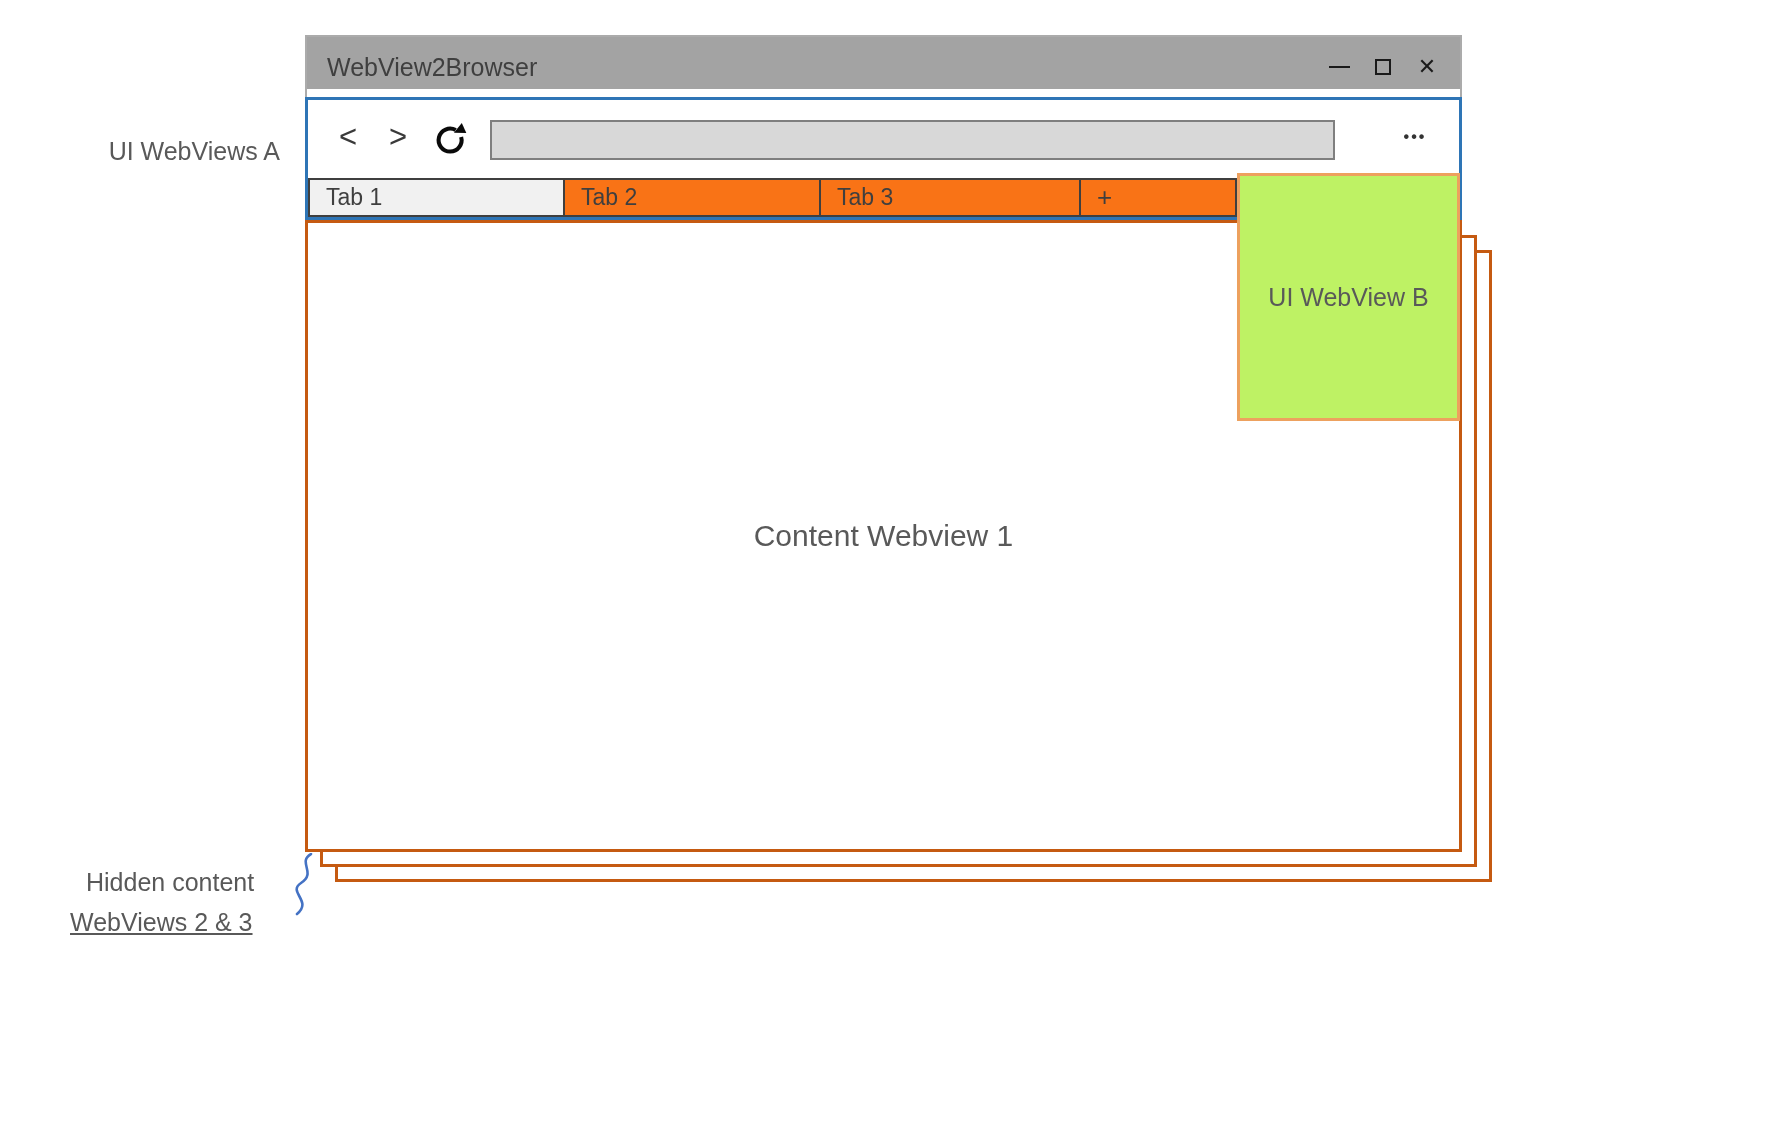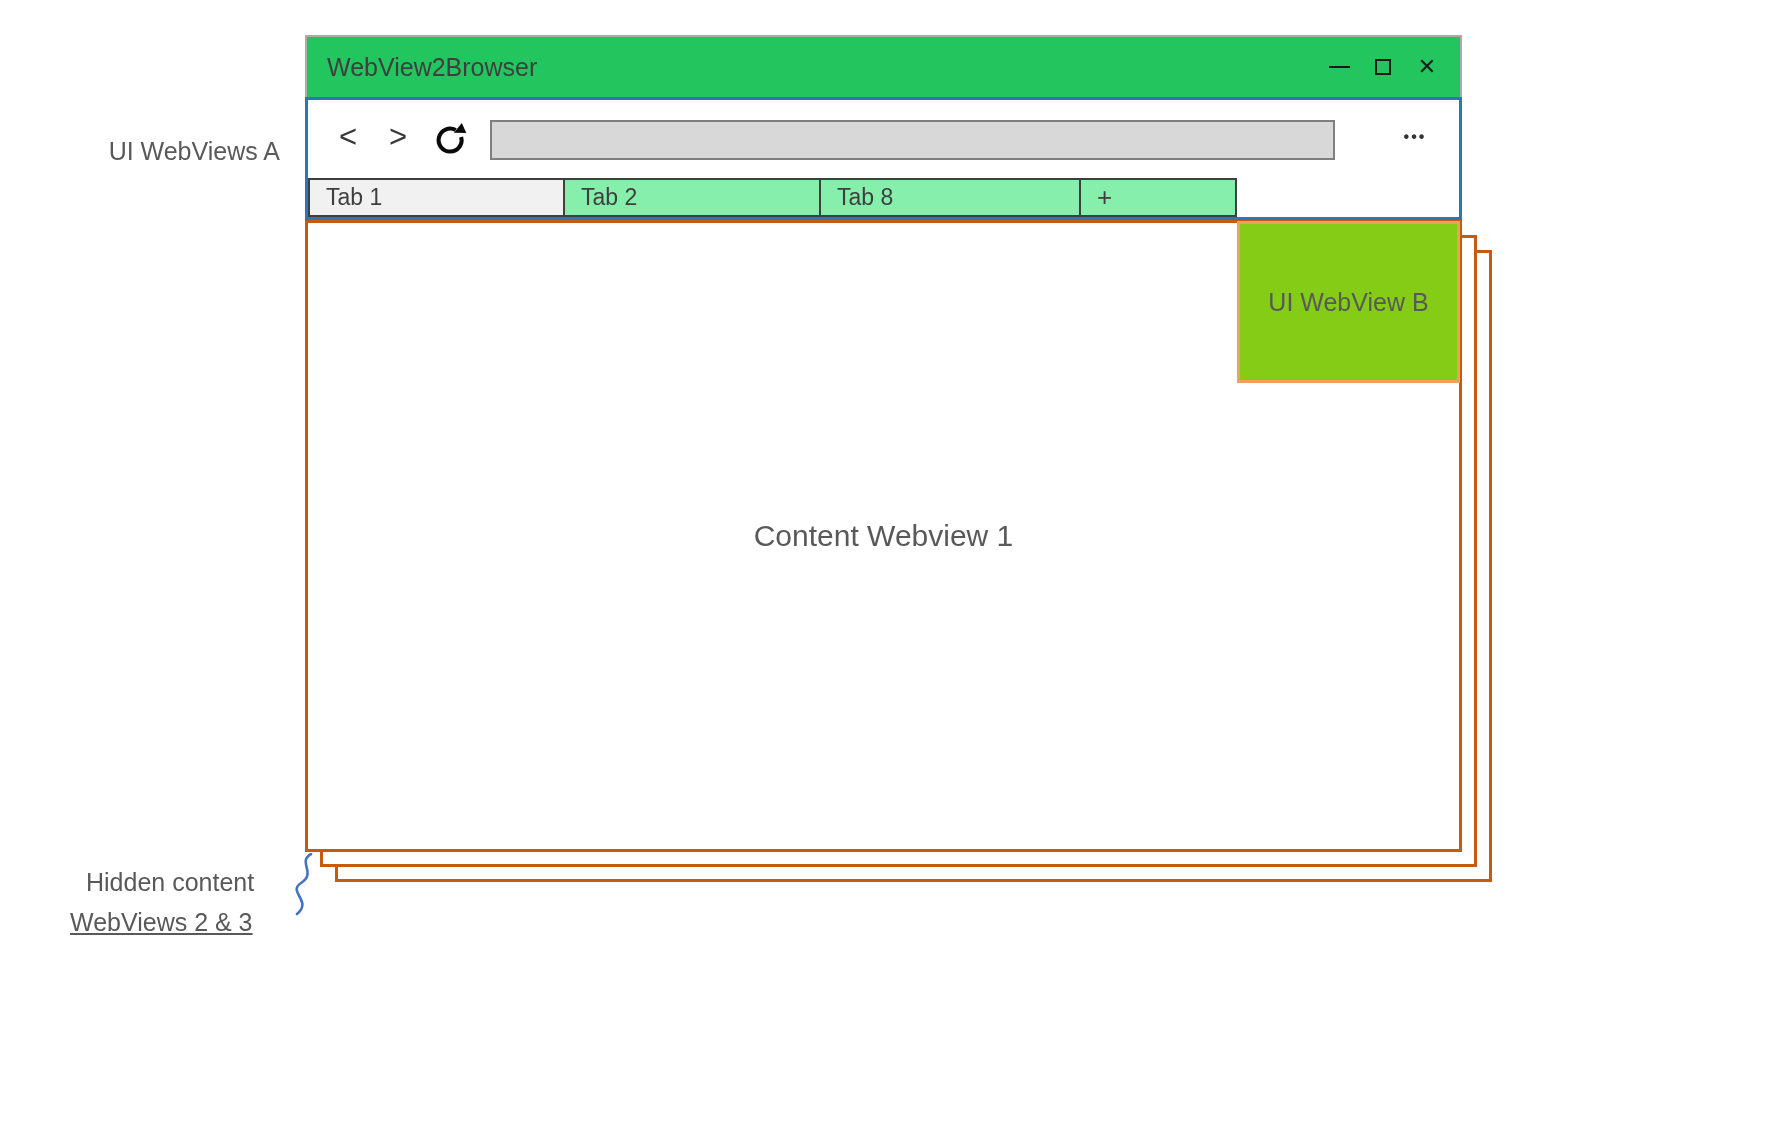--- a/index.html
+++ b/index.html
@@ -6,21 +6,21 @@
   html,body { background:#ffffff; }
   body { font-family:"Liberation Sans", sans-serif; color:#404040; }
 
   .canvas { position:relative; width:1785px; height:1121px; background:#fff; overflow:hidden; }
 
   
   .window-frame {
     position:absolute; left:305px; top:35px; width:1157px; height:185px;
     background:#fff; border:2px solid #ababab; z-index:1;
   }
-  .title-bar { position:relative; height:63px; background:#22c55e; }
+  .title-bar { position:relative; height:52px; background:#a3a3a3; }
   .title { position:absolute; left:20px; top:0; line-height:60px; font-size:25px; color:#3f3f3f; }
   .win-controls { position:absolute; right:18px; top:0; height:60px; display:flex; align-items:center; gap:14px; }
   .win-btn { width:30px; height:30px; display:flex; align-items:center; justify-content:center; cursor:default; }
   .min-icon { display:block; width:21px; height:0; border-top:2px solid #1a1a1a; }
   .max-icon { display:block; width:16px; height:16px; border:2px solid #1a1a1a; }
   .close-glyph { font-size:22px; color:#1a1a1a; line-height:1; }
 
   
   .hidden-wv { position:absolute; width:1157px; height:632px; background:#fff;
     border:3px solid var(--content-orange, #c55a11); }
@@ -46,35 +46,35 @@
   .reload-btn { position:absolute; left:124px; top:22px; width:36px; height:36px; cursor:default; }
   .address-bar {
     position:absolute; left:182px; top:20px; width:845px; height:40px;
     background:#d8d8d8; border:2px solid #7f7f7f;
   }
   .menu-btn { position:absolute; left:1082px; top:0; width:50px; height:78px; line-height:74px;
     text-align:center; font-size:16px; letter-spacing:2px; font-weight:bold; color:#333; cursor:default; }
 
   .tab-strip { position:absolute; left:0; top:78px; height:33px; right:0; display:flex; }
   .tab {
-    height:39px; background:#86efac; border:2px solid #3f3f3f;
+    height:39px; background:#f97316; border:2px solid #3f3f3f;
     display:flex; align-items:center; padding-left:16px; font-size:23px; color:#3f3f3f; cursor:default;
   }
   .tab + .tab { margin-left:-2px; }
   .tab.active { background:#f1f1f1; }
   .tab-1 { width:257px; }
   .tab-2 { width:258px; }
   .tab-3 { width:262px; }
   .tab-new { width:158px; font-size:26px; }
 
   
   .ui-b {
-    position:absolute; left:1237px; top:173px; width:223px; height:162px;
-    background:#84cc16; border:3px solid var(--webview-b-orange, #eda15e); z-index:6;
-    display:flex; align-items:center; justify-content:center;margin-top:48px;
+    position:absolute; left:1237px; top:173px; width:223px; height:248px;
+    background:#bef264; border:3px solid var(--webview-b-orange, #eda15e); z-index:6;
+    display:flex; align-items:center; justify-content:center;
   }
   .ui-b span { font-size:25px; color:var(--label-gray, #595959); }
 
   
   .annotation { position:absolute; font-size:25px; color:var(--label-gray, #595959); z-index:7; }
   .label-a  { left:40px; top:137px; width:240px; text-align:right; }
   .hidden-l1 { left:86px; top:868px; }
   .hidden-l2 { left:70px; top:908px;text-decoration:underline; }
   .brace { position:absolute; left:289px; top:853px; z-index:7; }
 </style>
@@ -122,21 +122,21 @@
     <span class="menu-btn">•••</span>
 
     <div class="tab-strip">
       <div class="tab tab-1 active">
         <span>Tab 1</span>
       </div>
       <div class="tab tab-2">
         <span>Tab 2</span>
       </div>
       <div class="tab tab-3">
-        <span>Tab 8</span>
+        <span>Tab 3</span>
       </div>
       <div class="tab tab-new">
         <span>+</span>
       </div>
     </div>
   </div>
 
   <div class="ui-b">
     <span>UI WebView B</span>
   </div>

